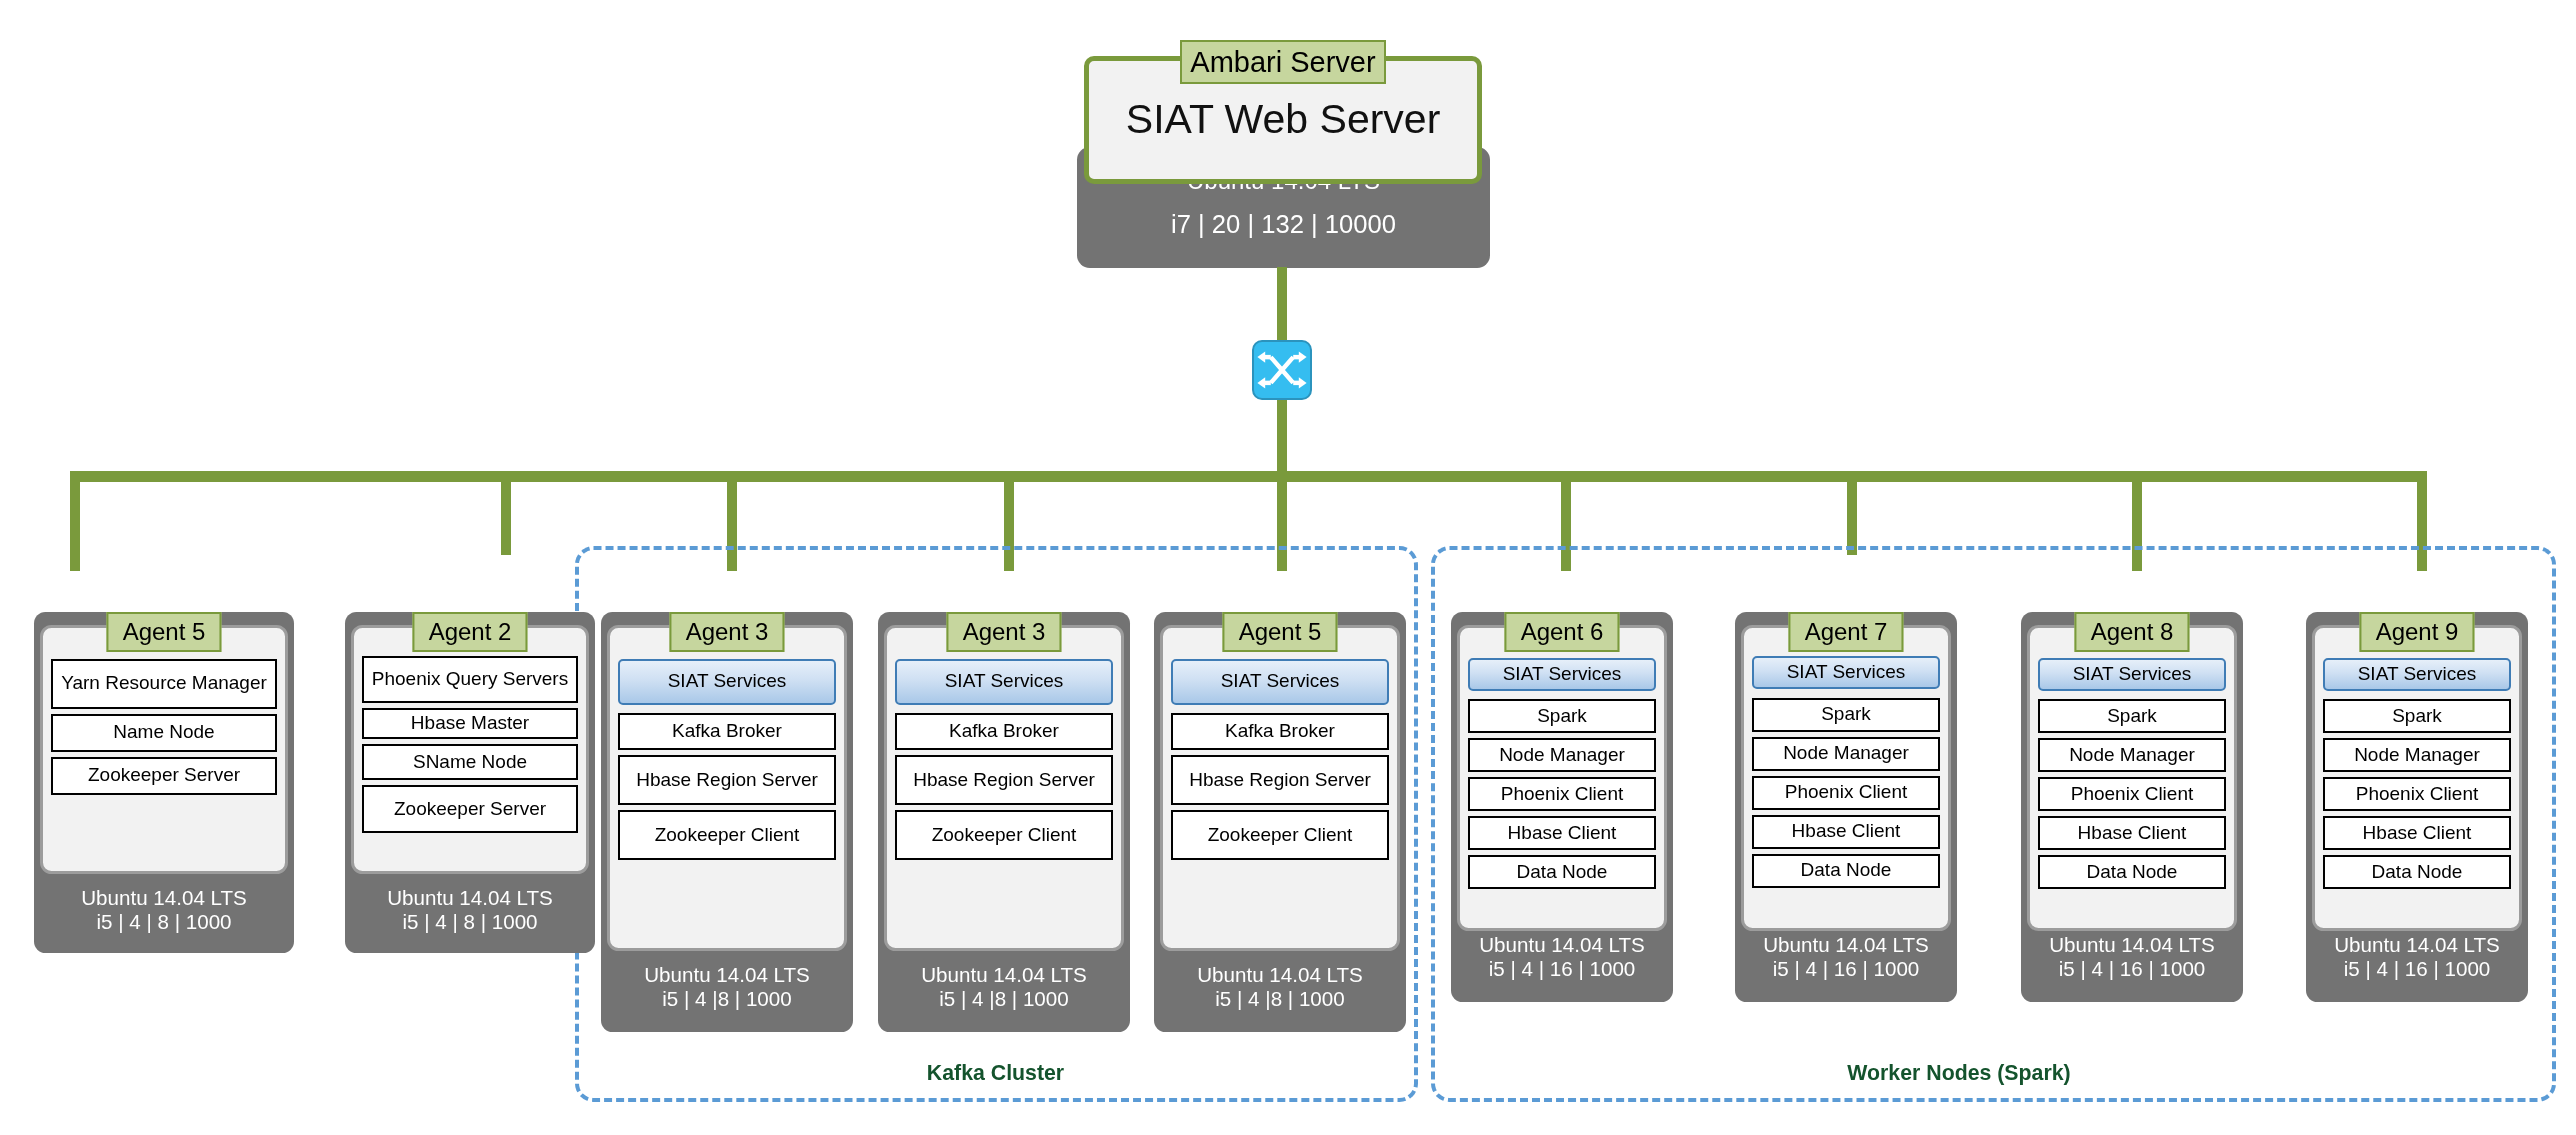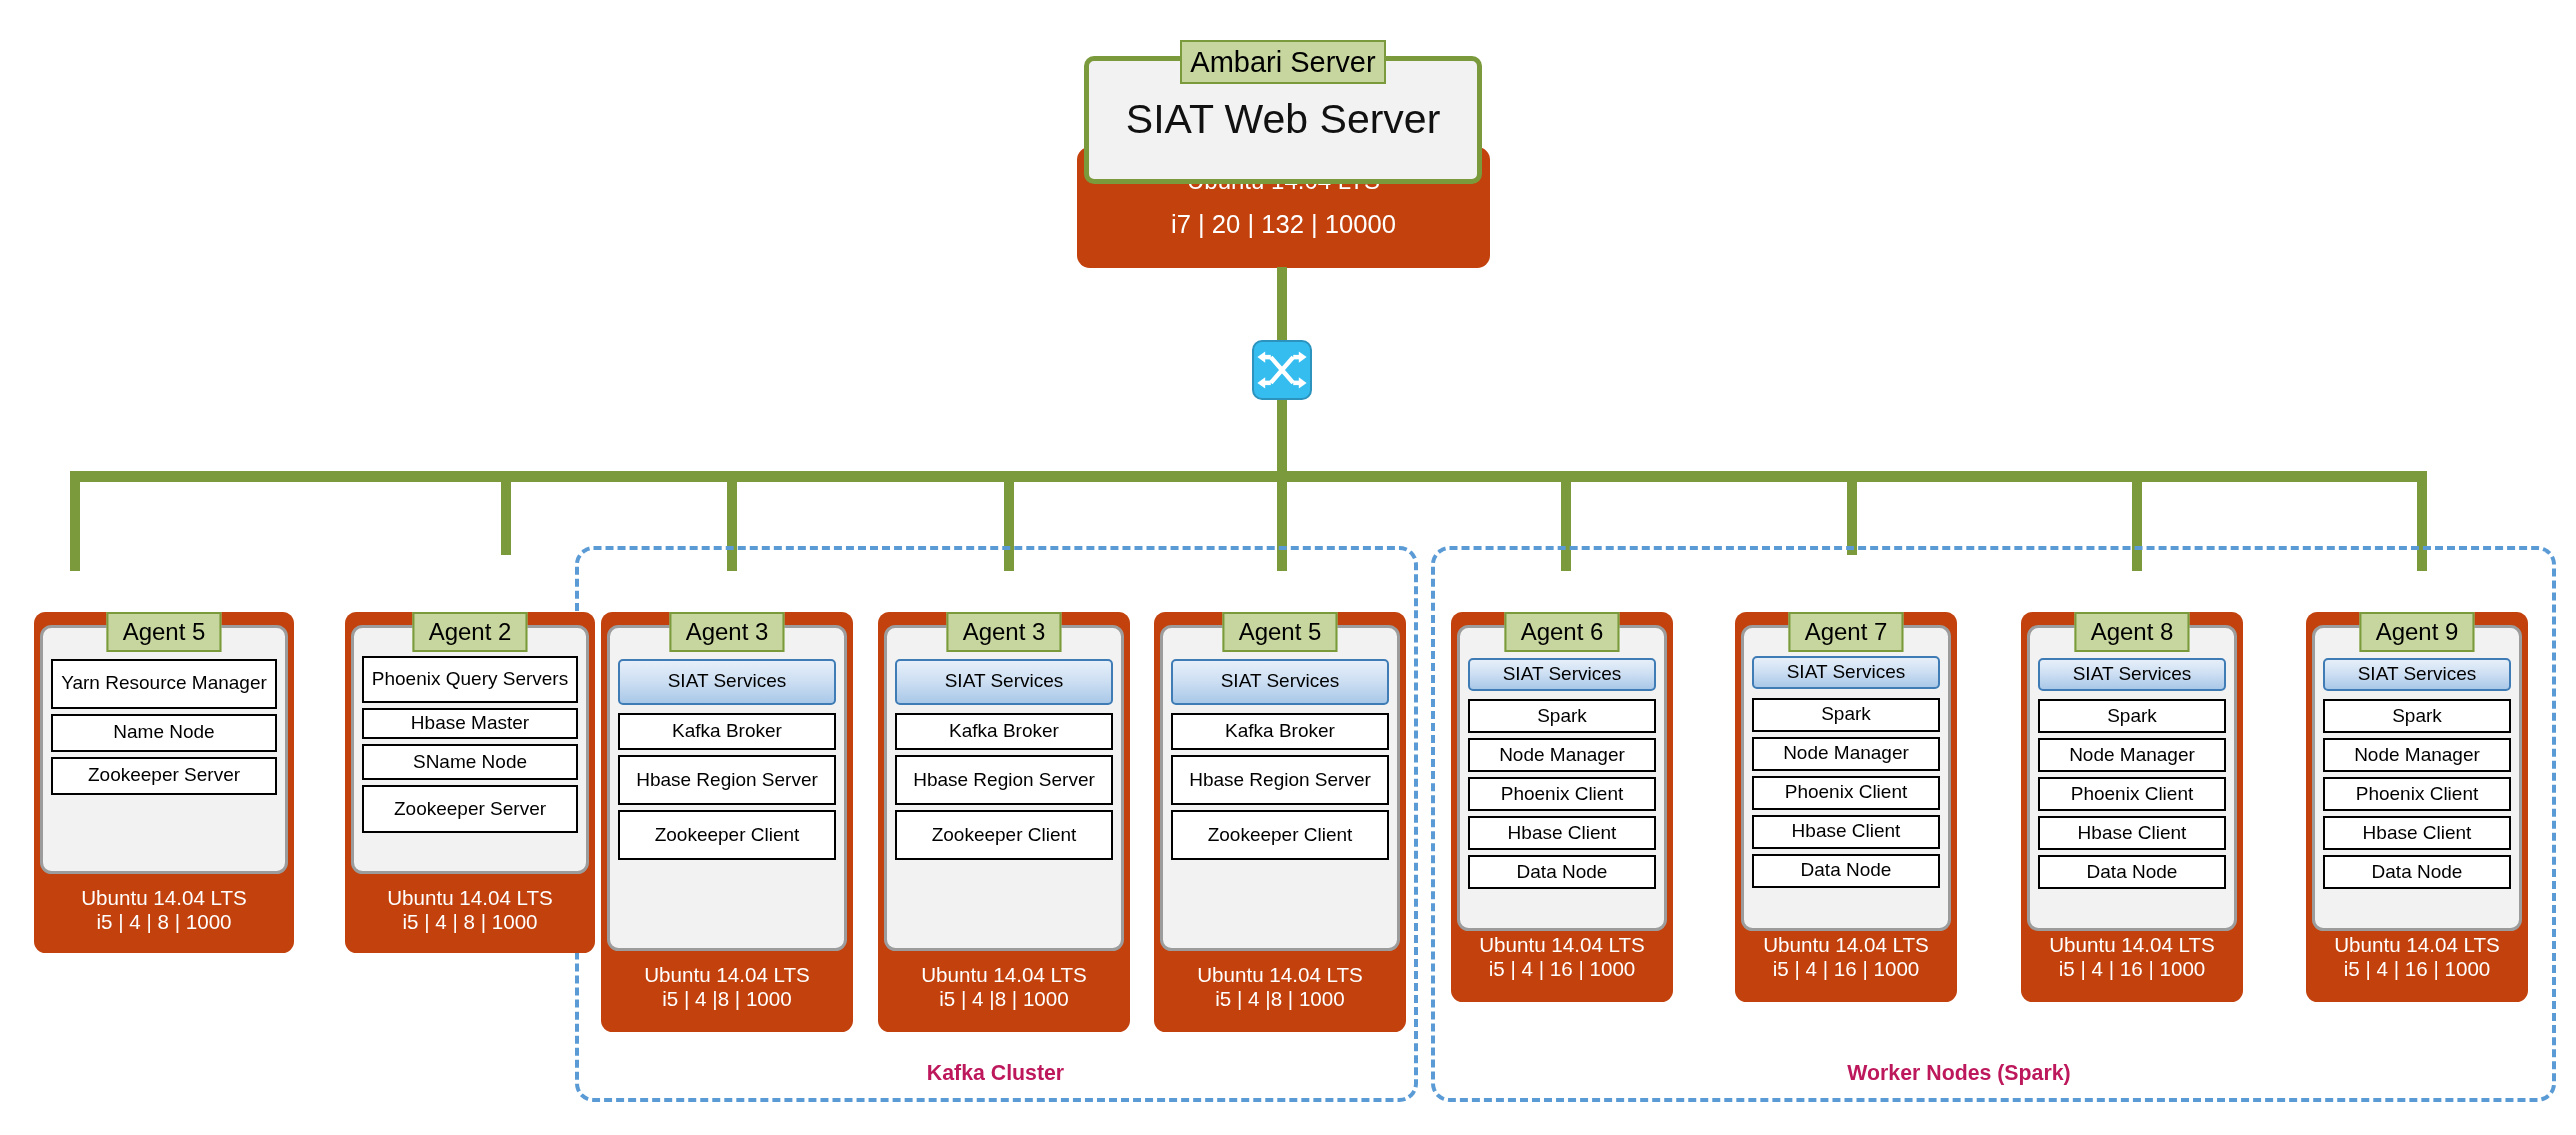--- a/index.html
+++ b/index.html
@@ -33,21 +33,21 @@
   #top-server {
     position: absolute;
     left: 1077px;
     top: 40px;
     width: 413px;
     height: 228px;
   }
   .gray-chassis {
     position: absolute;
     left: 0; right: 0; bottom: 0;
-    background: #c2410c;
+    background: #737373;
     border-radius: 12.8px;
     box-sizing: border-box;
   }
   #top-server .gray-chassis {
     top: 107px;
     height: 121px;
   }
   .chassis-specs {
     position: absolute;
     left: 0; right: 0;
@@ -118,21 +118,21 @@
     border: 4.3px dashed #5b9bd5;
     border-radius: 18.5px;
     box-sizing: border-box;
     z-index: 1;
   }
   .cluster-label {
     position: absolute;
     text-align: center;
     font-weight: bold;
     font-size: 21.3px;
-    color: #be185d;
+    color: #14532d;
     z-index: 4;
     white-space: nowrap;
   }
 
   
   .agent {
     position: absolute;
     z-index: 3;
   }
   .agent .gray-chassis {

